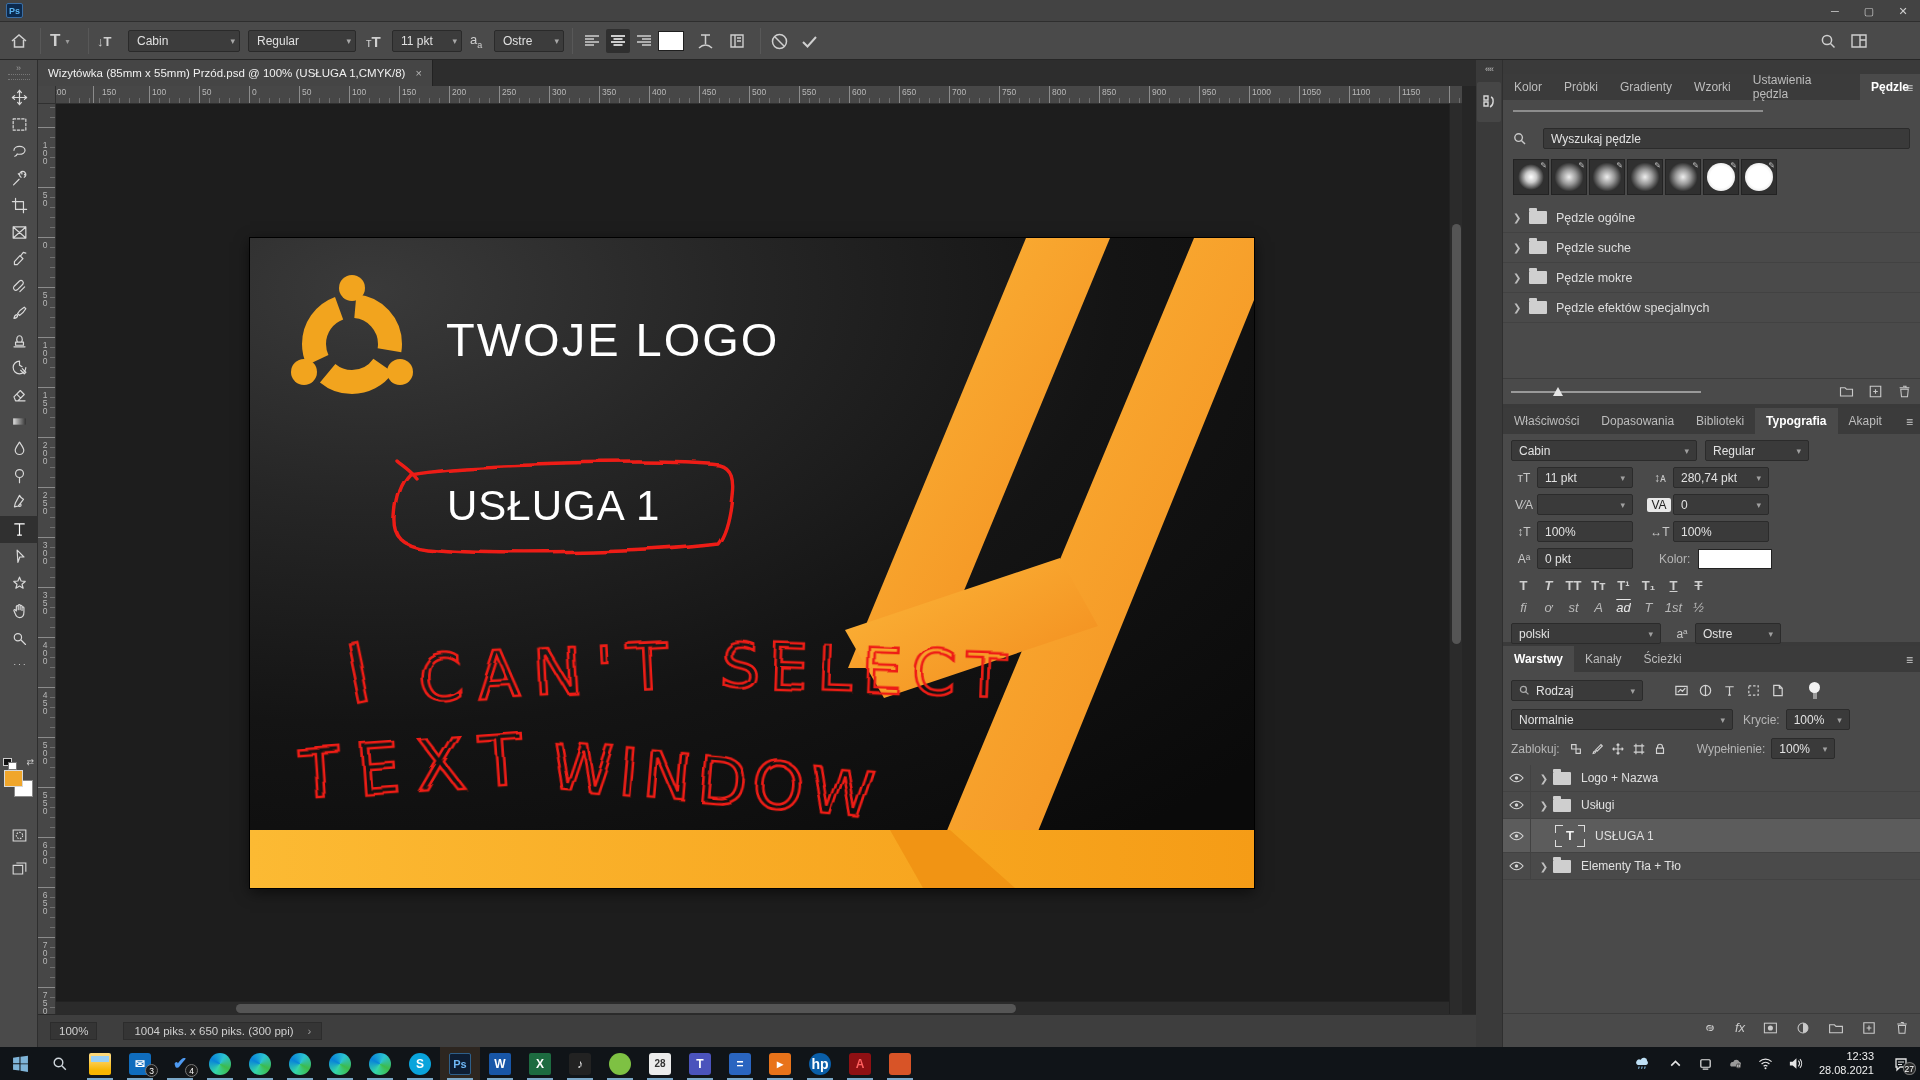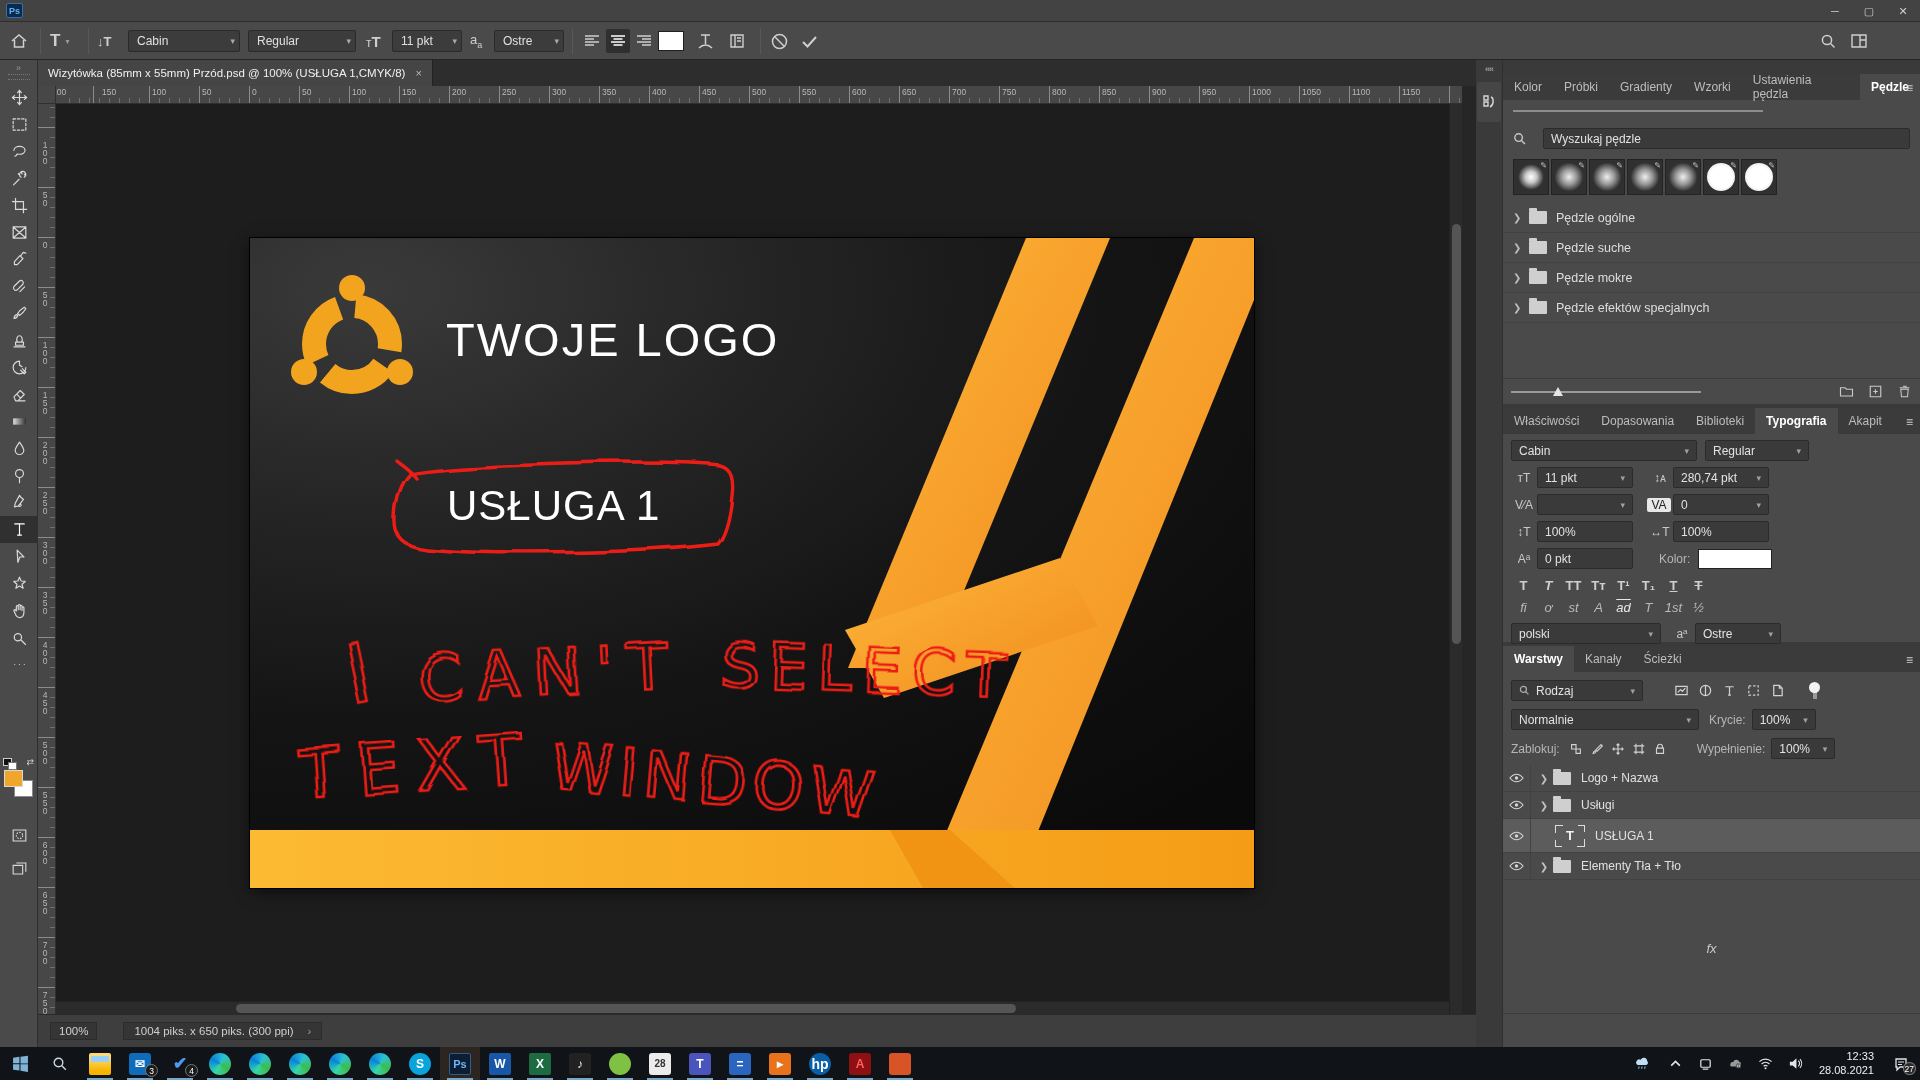--- a/index.html
+++ b/index.html
@@ -108,21 +108,21 @@
   .dis-cell{width:18px;text-align:center;color:#c0c0c0;font-size:10px;margin-left:4px;}
   .layer-row .fold-ic{margin-right:10px;}
   .tthumb{width:30px;height:22px;margin:0 10px 0 24px;position:relative;display:none;align-items:center;justify-content:center;color:#f2f2f2;font-size:13px;font-weight:bold;}
   .tthumb:before,.tthumb:after{content:"";position:absolute;width:7px;height:7px;border:1px solid #ddd;}
   .tthumb:before{left:0;top:0;border-right:none;border-bottom:none;}
   .tthumb:after{right:0;bottom:0;border-left:none;border-top:none;}
   .tthumb .c2,.tthumb .c3{position:absolute;width:7px;height:7px;border:1px solid #ddd;}
   .tthumb .c2{right:0;top:0;border-left:none;border-bottom:none;}
   .tthumb .c3{left:0;bottom:0;border-right:none;border-top:none;}
   .layer-row.is-text .tthumb{display:flex;}
-  .lfoot{position:absolute;bottom:6px;left:0;right:0;height:28px;border-top:1px solid #3c3c3c;display:flex;align-items:center;justify-content:flex-end;padding:0 10px;gap:17px;color:#c9c9c9;flex-direction:column;}
+  .lfoot{position:absolute;bottom:6px;left:0;right:0;height:28px;border-top:1px solid #3c3c3c;display:flex;align-items:center;justify-content:flex-end;padding:0 10px;gap:17px;color:#c9c9c9;}
   .lfoot svg{width:16px;height:16px;}
   .lfoot .fx{font-style:italic;font-size:13px;color:#c9c9c9;}
   
   #taskbar{position:absolute;left:0;top:1047px;width:1920px;height:33px;background:#101418;display:flex;align-items:center;z-index:50;}
   .tb-item{width:40px;height:33px;display:flex;align-items:center;justify-content:center;position:relative;flex:0 0 auto;}
   .tb-item.open:after{content:"";position:absolute;bottom:0;left:7px;right:7px;height:2px;background:#7aa7c7;}
   .tb-item.active{background:#2d2620;}
   .tb-glyph{width:22px;height:22px;border-radius:3px;display:flex;align-items:center;justify-content:center;font-size:12px;font-weight:bold;color:#fff;}
   .k-start svg{width:17px;height:17px;color:#7fb4d8;}
   .k-search .tb-glyph{color:#ddd;}
@@ -828,21 +828,21 @@
               <path fill="none" stroke="currentColor" stroke-width="1.3" d="M4 2.5h6l3 3v8H4zM10 2.5v3h3"></path>
             </svg>
           </span>
         </div>
       <span style="margin-left:20px;width:12px;height:18px;position:relative">
         <span style="position:absolute;left:4px;top:4px;width:4px;height:13px;background:#9a9a9a"></span>
         <span style="position:absolute;left:0;top:0;width:11px;height:11px;border-radius:50%;background:#f2f2f2"></span>
       </span>
     </div>
     <div style="display:flex;align-items:center;margin:8px 8px 0">
-      <div class="field" style="width:188px">
+      <div class="field" style="width:222px">
           <span>Normalnie</span>
           <span class="chev">▾</span>
         </div>
       <span class="label" style="margin-left:10px">Krycie:</span>
       <div class="field" style="width:64px;margin-left:6px">
           <span>100%</span>
           <span class="chev">▾</span>
         </div>
     </div>
     <div style="display:flex;align-items:center;margin:8px 8px 6px">

